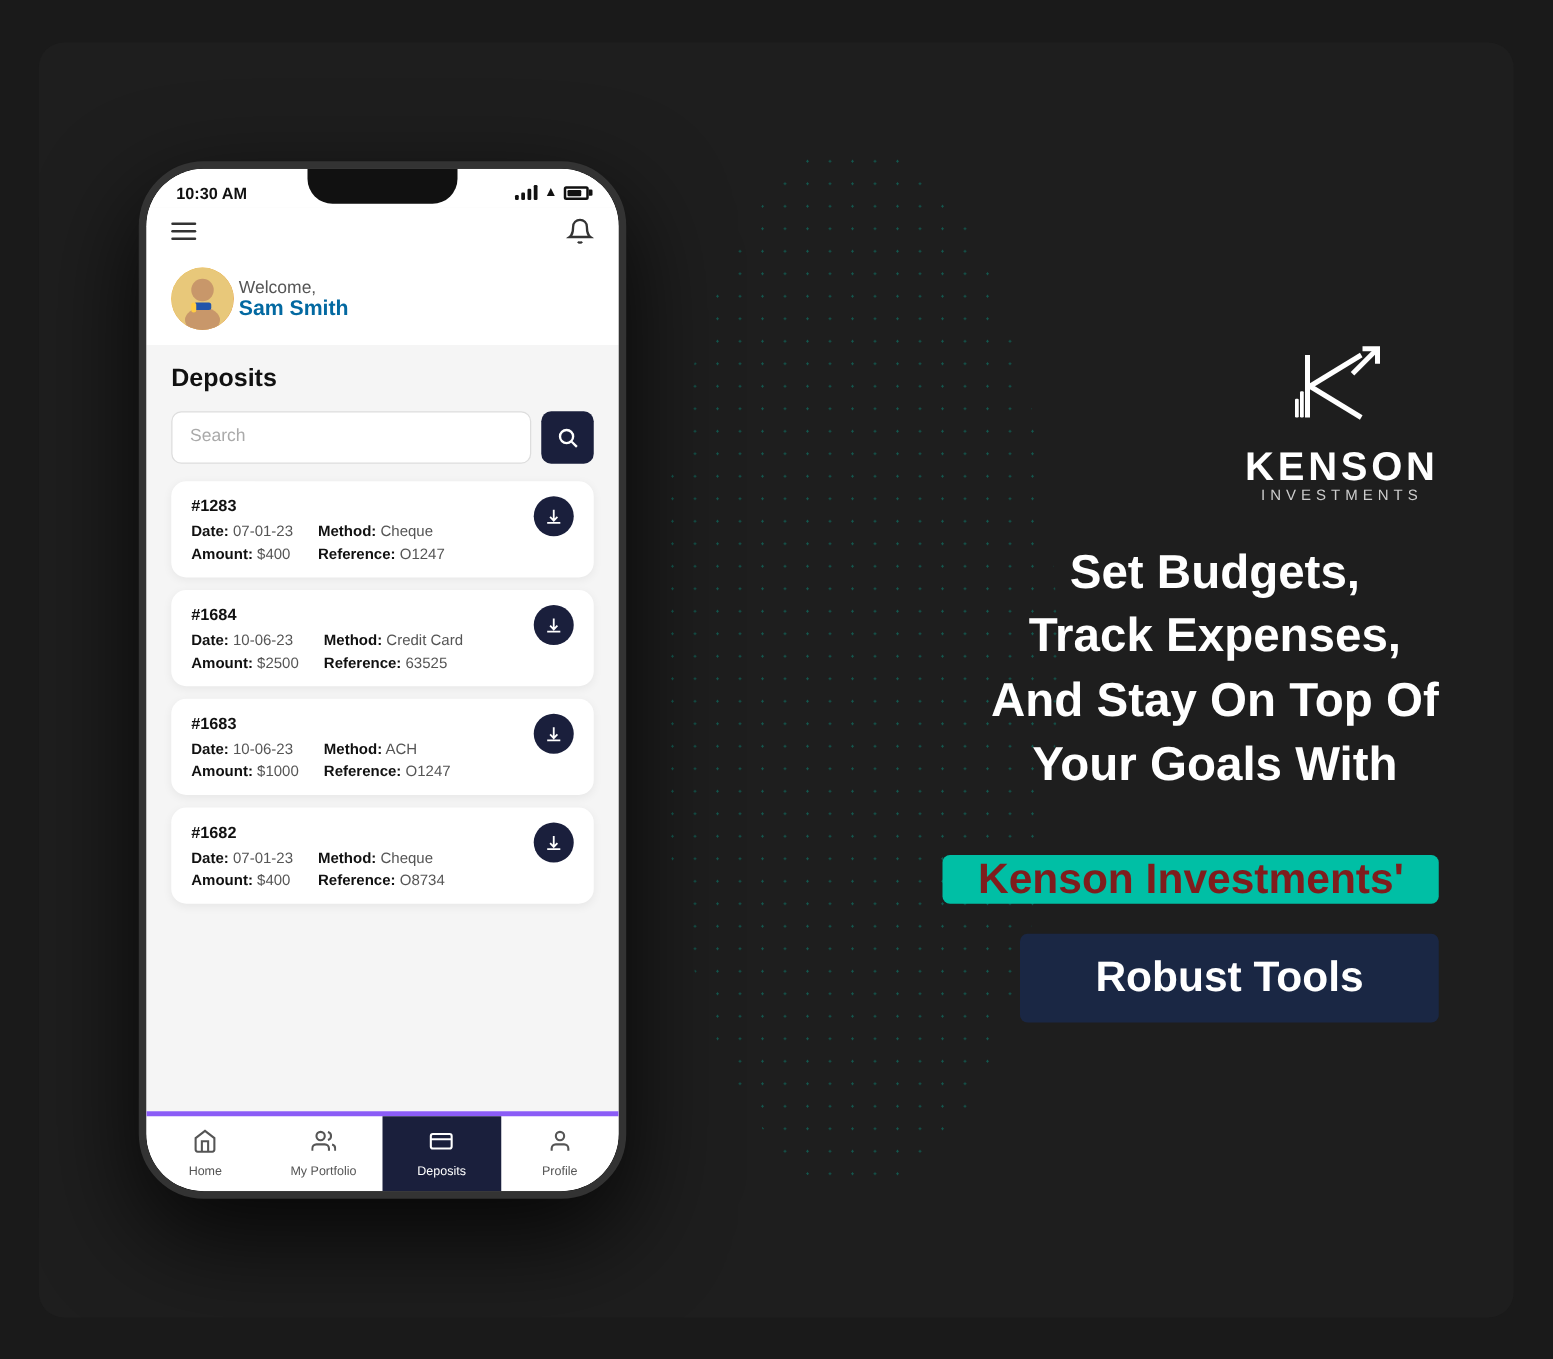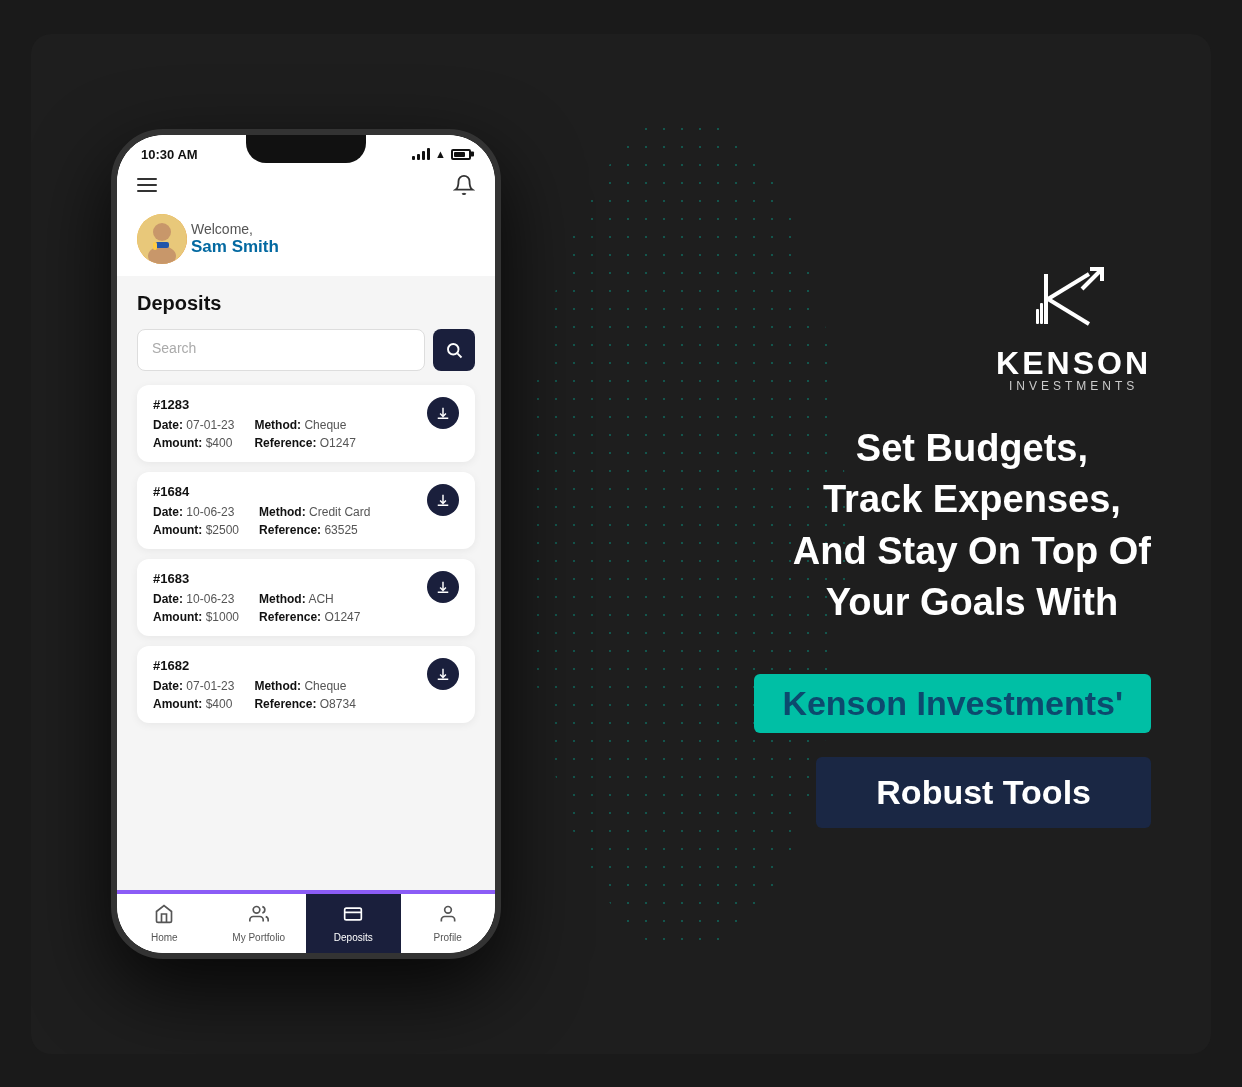--- a/index.html
+++ b/index.html
@@ -361,24 +361,24 @@
     .tagline-text {
       font-size: 38px;
       font-weight: 700;
       color: #fff;
       line-height: 1.35;
       text-align: center;
     }
     .brand-highlight {
       display: inline-block;
       background: #00bfa5;
-      color: #0c4a6e;
+      color: #7f1d1d;
       font-size: 34px;
       font-weight: 900;
-      padding: 10px 28px;
+      padding: 0 28px;
       border-radius: 6px;
       margin-top: 16px;
       margin-bottom: 24px;
       text-align: center;
     }
     .robust-box {
       background: #1a2744;
       color: #fff;
       font-size: 34px;
       font-weight: 900;

